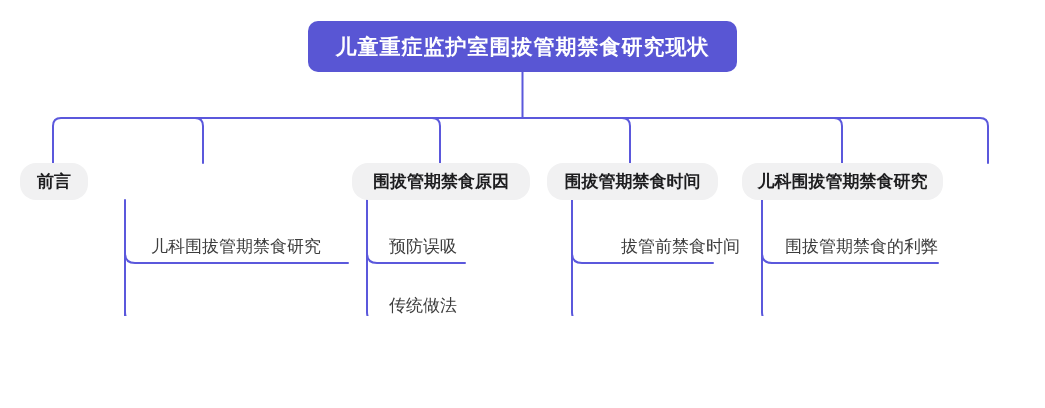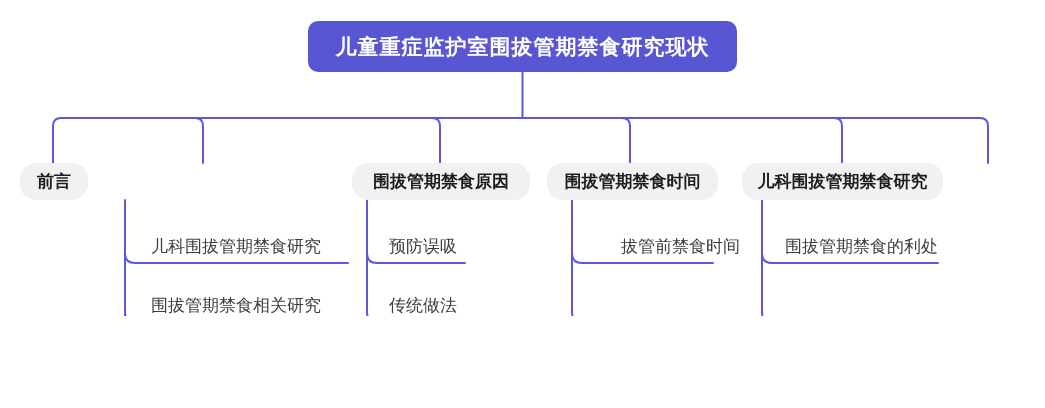--- a/index.html
+++ b/index.html
@@ -119,22 +119,21 @@
   </svg>
 
   <div class="node root-node">儿童重症监护室围拔管期禁食研究现状</div>
 
   <div class="node branch-node b0">前言</div>
   <div class="node branch-node b2">围拔管期禁食原因</div>
   <div class="node branch-node b3">围拔管期禁食时间</div>
   <div class="node branch-node b4">儿科围拔管期禁食研究</div>
 
   <div class="child-node c-b1 r0">儿科围拔管期禁食研究</div>
-  <div class="child-node c-b1 r1">围拔管期禁食相关研究</div>
 
   <div class="child-node c-b2 r0">预防误吸</div>
   <div class="child-node c-b2 r1">传统做法</div>
 
   <div class="child-node c-b3 r0">拔管前禁食时间</div>
 
-  <div class="child-node c-b4 r0">围拔管期禁食的利处</div>
+  <div class="child-node c-b4 r0">围拔管期禁食的利弊</div>
 
 </div>
 
 </body></html>

